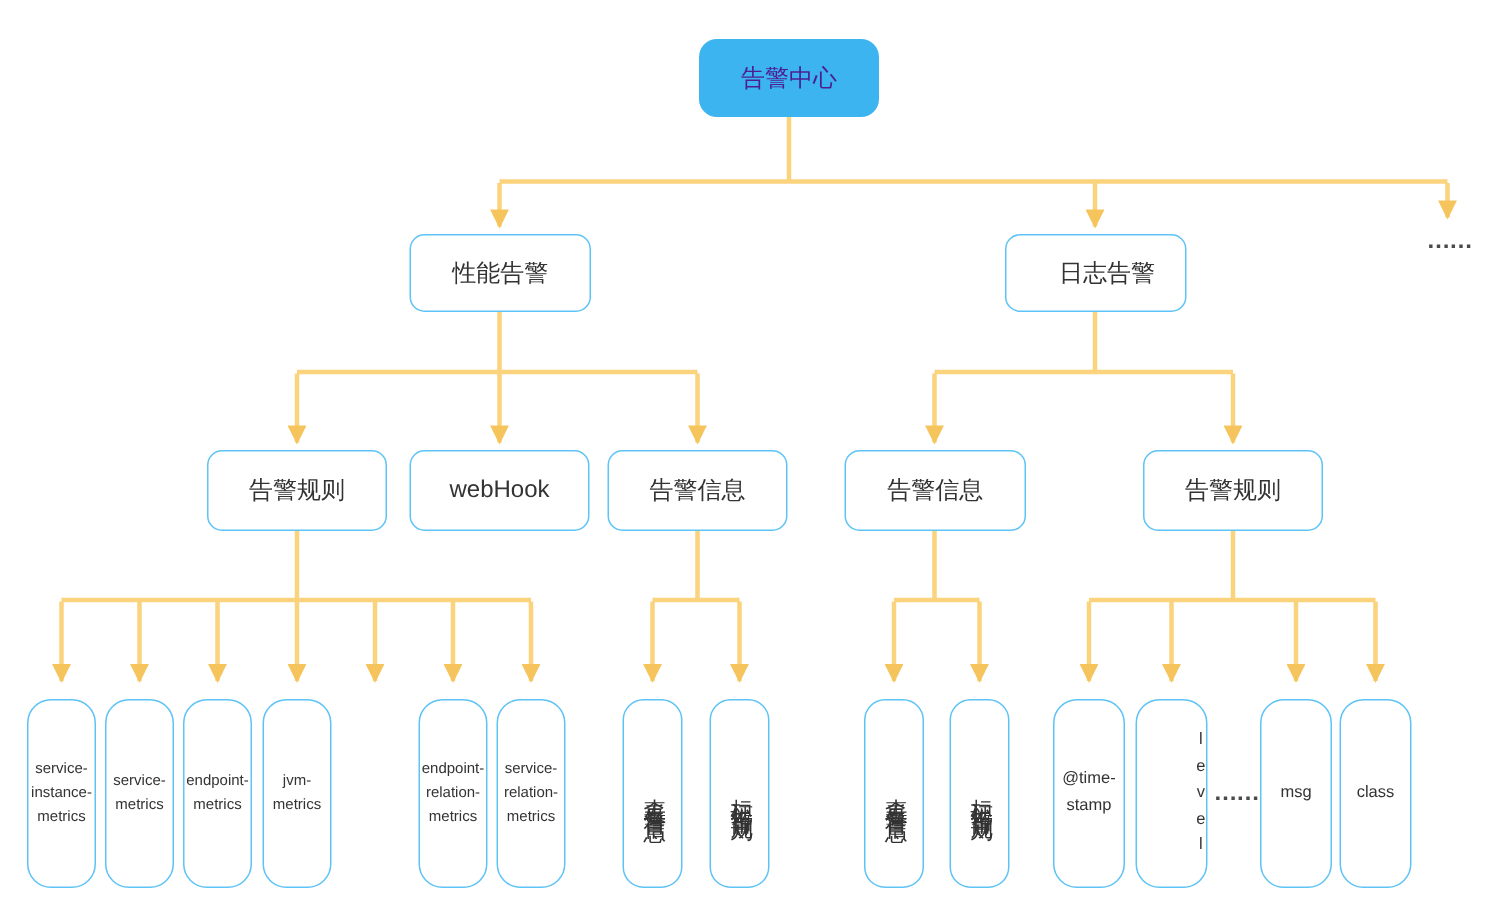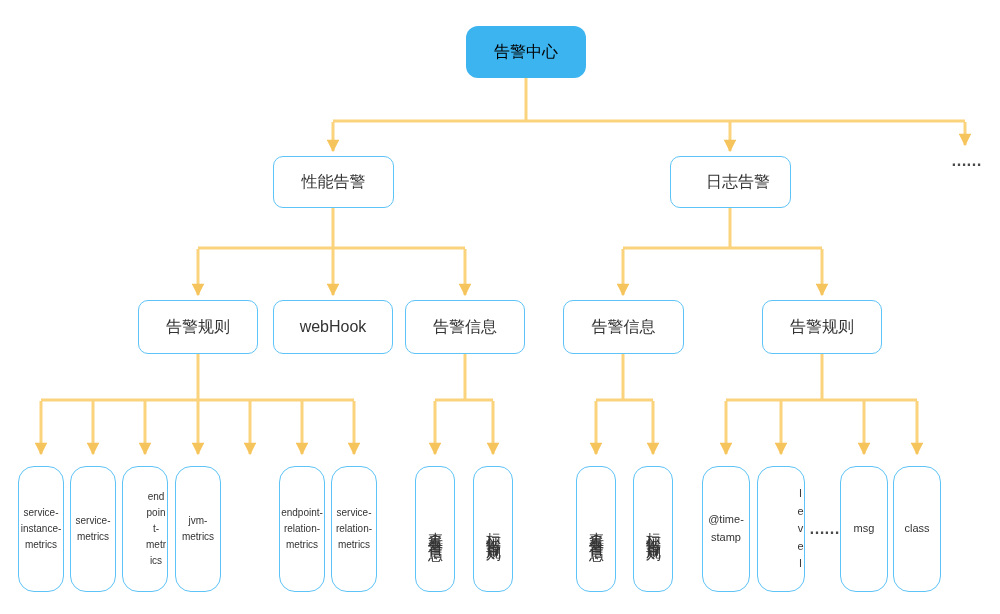--- a/index.html
+++ b/index.html
@@ -16,21 +16,21 @@
     display:flex;align-items:center;justify-content:center;
     box-sizing:border-box;
     background:#ffffff;
     border:1.6px solid #5ec3f6;
     color:#333333;
     text-align:center;
   }
   .node.root{
     background:#3cb4f0;
     border:none;
-    color:#000000;
+    color:#4c1d95;
     border-radius:12px;
     font-size:16px;
     font-weight:500;
   }
   .node.mid{
     border-radius:10px;
     font-size:16px;
     font-weight:500;
   }
   .node.leaf-h{
@@ -123,21 +123,21 @@
   <div class="ellipsis" style="left:936px;top:152px;width:60px;">……</div>
 
   <div class="node mid" style="left:138px;top:300px;width:120px;height:54px;">告警规则</div>
   <div class="node mid" style="left:273px;top:300px;width:120px;height:54px;">webHook</div>
   <div class="node mid" style="left:405px;top:300px;width:120px;height:54px;">告警信息</div>
   <div class="node mid" style="left:563px;top:300px;width:121px;height:54px;">告警信息</div>
   <div class="node mid" style="left:762px;top:300px;width:120px;height:54px;">告警规则</div>
 
   <div class="node leaf-h" style="left:18px;top:466px;width:46px;height:126px;">service-instance-metrics</div>
   <div class="node leaf-h" style="left:70px;top:466px;width:46px;height:126px;">service-metrics</div>
-  <div class="node leaf-h" style="left:122px;top:466px;width:46px;height:126px;padding-left:23px;">endpoint-metrics</div>
+  <div class="node leaf-h" style="left:122px;top:466px;width:46px;height:126px;">endpoint-metrics</div>
   <div class="node leaf-h" style="left:175px;top:466px;width:46px;height:126px;">jvm-metrics</div>
   <div class="node leaf-h" style="left:331px;top:466px;width:46px;height:126px;">service-relation-metrics</div>
   <div class="node leaf-h" style="left:279px;top:466px;width:46px;height:126px;">endpoint-relation-metrics</div>
 
   <div class="node leaf-v" style="left:415px;top:466px;width:40px;height:126px;">查看告警信息</div>
   <div class="node leaf-v" style="left:473px;top:466px;width:40px;height:126px;">标记告警规则</div>
 
   <div class="node leaf-v" style="left:576px;top:466px;width:40px;height:126px;">查看告警信息</div>
   <div class="node leaf-v" style="left:633px;top:466px;width:40px;height:126px;">标记告警规则</div>
 

